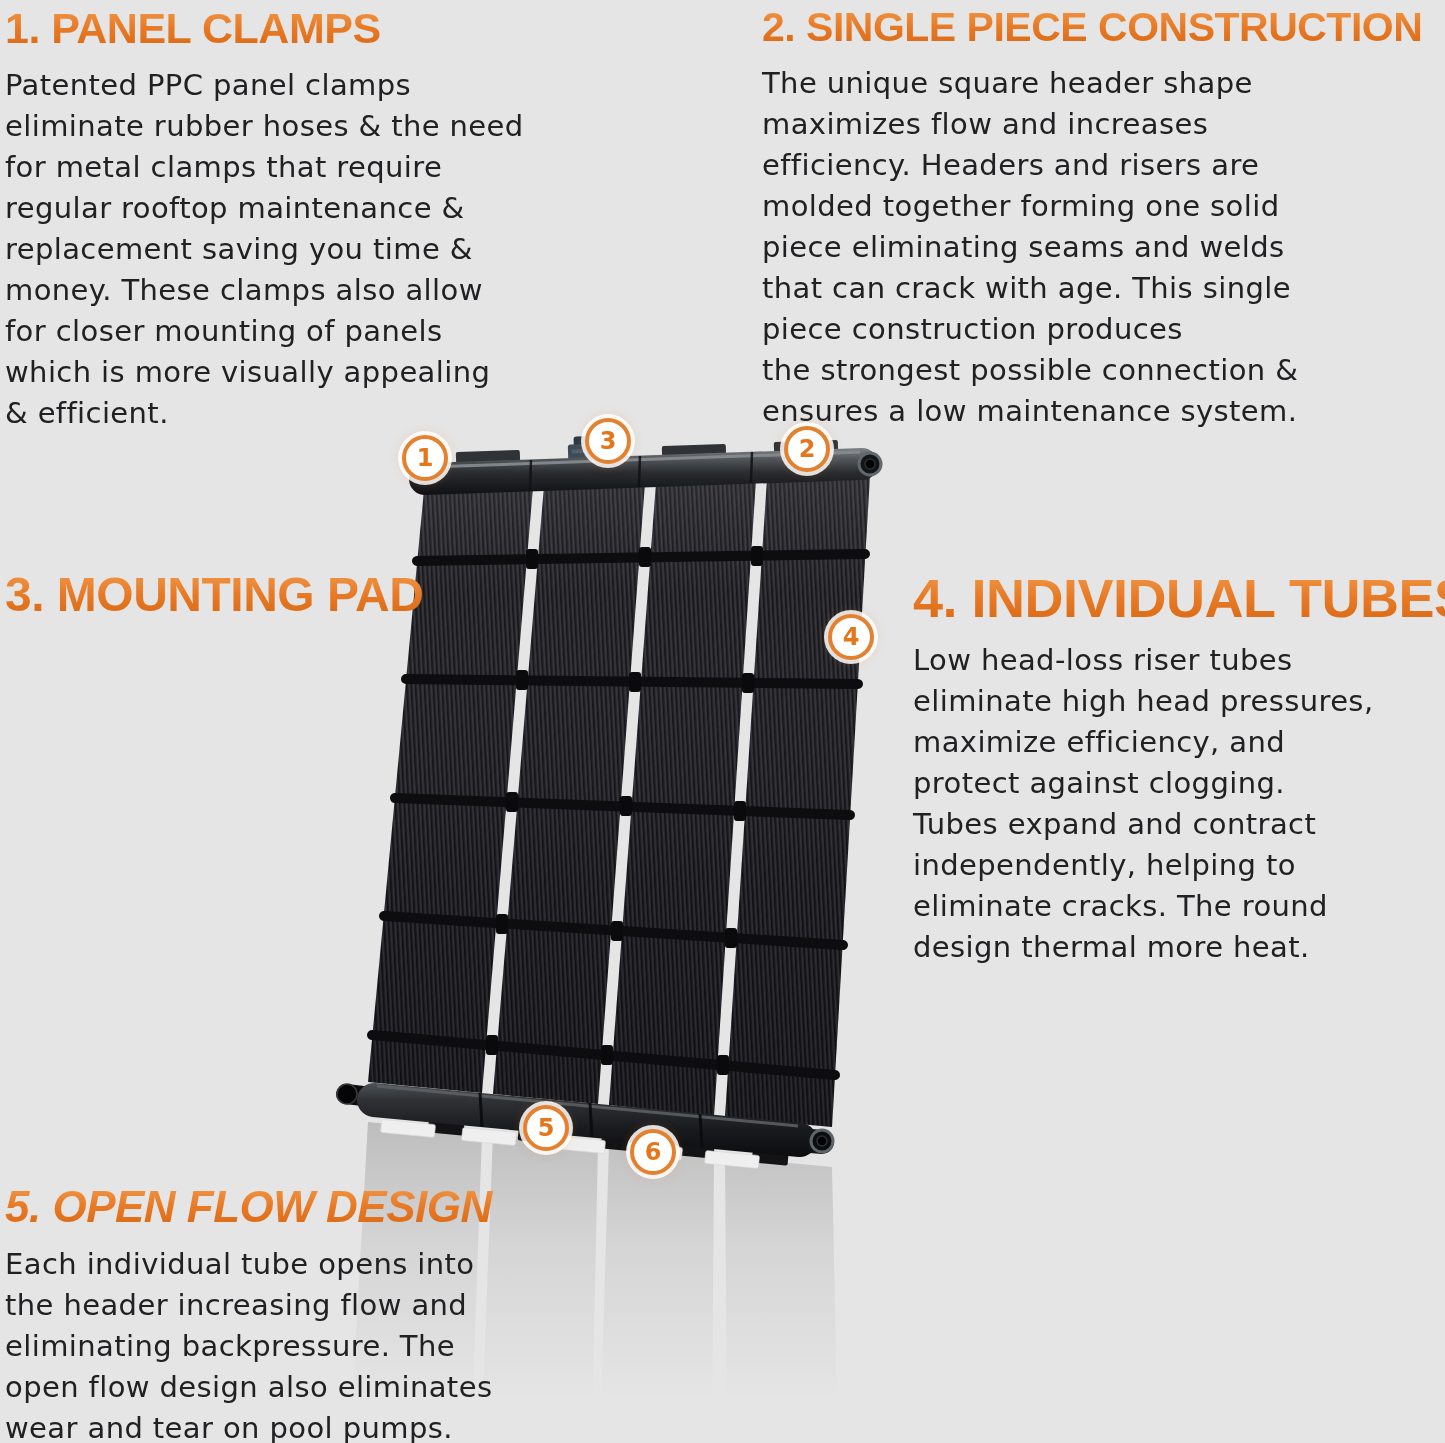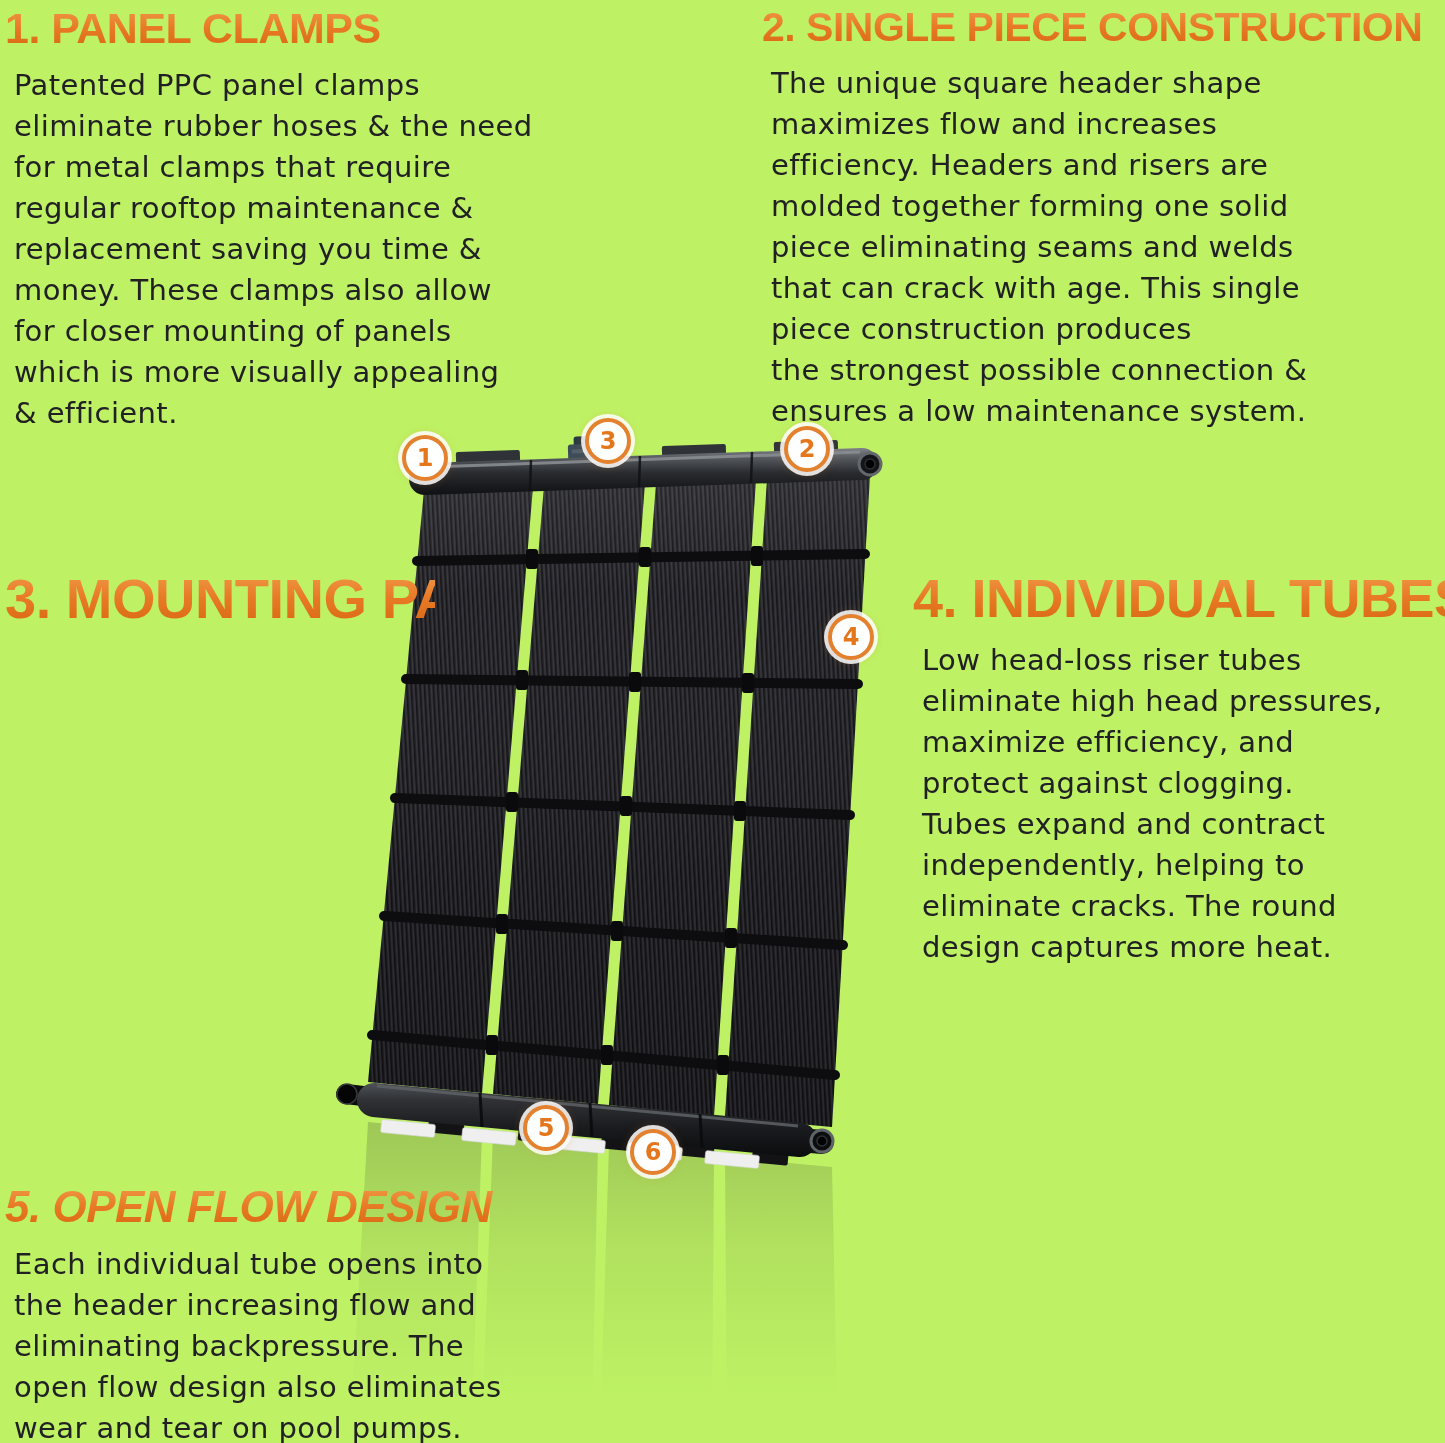--- a/index.html
+++ b/index.html
@@ -1,25 +1,25 @@
 <!DOCTYPE html>
 <html><head>
 <meta charset="utf-8">
 <style>
   html,body{margin:0;padding:0;background:#fff;}
-  #canvas{position:relative;width:1445px;height:1443px;background:#bef264;overflow:hidden;
+  #canvas{position:relative;width:1445px;height:1443px;background:#e5e5e5;overflow:hidden;
           font-family:"DejaVu Sans",sans-serif;}
   .section{position:absolute;z-index:2;}
   .section h2{margin:0 0 14px 0;font-family:"Liberation Sans",sans-serif;font-weight:800;
     line-height:1.04;letter-spacing:-0.5px;white-space:nowrap;
     background:linear-gradient(180deg,#f09a4a 0%,#e87a26 48%,#d96812 100%);
     -webkit-background-clip:text;background-clip:text;-webkit-text-fill-color:transparent;color:#e87a26;}
-  .section p{margin:9px;font-size:29px;line-height:41px;letter-spacing:0.4px;color:#212124;
+  .section p{margin:0;font-size:29px;line-height:41px;letter-spacing:0.4px;color:#212124;
     white-space:pre-line;}
-  .t43{font-size:43px;} .t41{font-size:41px;letter-spacing:-1px;} .t45{font-size:56px;}
+  .t43{font-size:43px;} .t41{font-size:41px;letter-spacing:-1px;} .t45{font-size:48px;}
   .t42{font-size:54px;} .t44{font-size:44px;font-style:italic;}
   .marker{position:absolute;z-index:3;width:38px;height:38px;border-radius:50%;background:#fff;
     border:4px solid #e3812f;display:flex;align-items:center;justify-content:center;
     font-family:"DejaVu Sans",sans-serif;font-weight:700;font-size:24px;color:#e4761b;
     box-shadow:0 0 0 4px rgba(255,255,255,0.85), 0 0 12px rgba(226,129,47,0.35);}
   .panel-svg{position:absolute;left:330px;top:420px;width:580px;height:1023px;z-index:1;}
 </style>
 </head>
 <body>
 
@@ -189,21 +189,21 @@
 
   <div class="section" style="left:913px;top:570px;width:532px;">
     <h2 class="t42">4. INDIVIDUAL TUBES</h2>
     <p>Low head-loss riser tubes
 eliminate high head pressures,
 maximize efficiency, and
 protect against clogging.
 Tubes expand and contract
 independently, helping to
 eliminate cracks. The round
-design captures more heat.</p>
+design thermal more heat.</p>
   </div>
 
   <div class="section" style="left:5px;top:1184px;width:580px;">
     <h2 class="t44">5. OPEN FLOW DESIGN</h2>
     <p>Each individual tube opens into
 the header increasing flow and
 eliminating backpressure. The
 open flow design also eliminates
 wear and tear on pool pumps.</p>
   </div>

